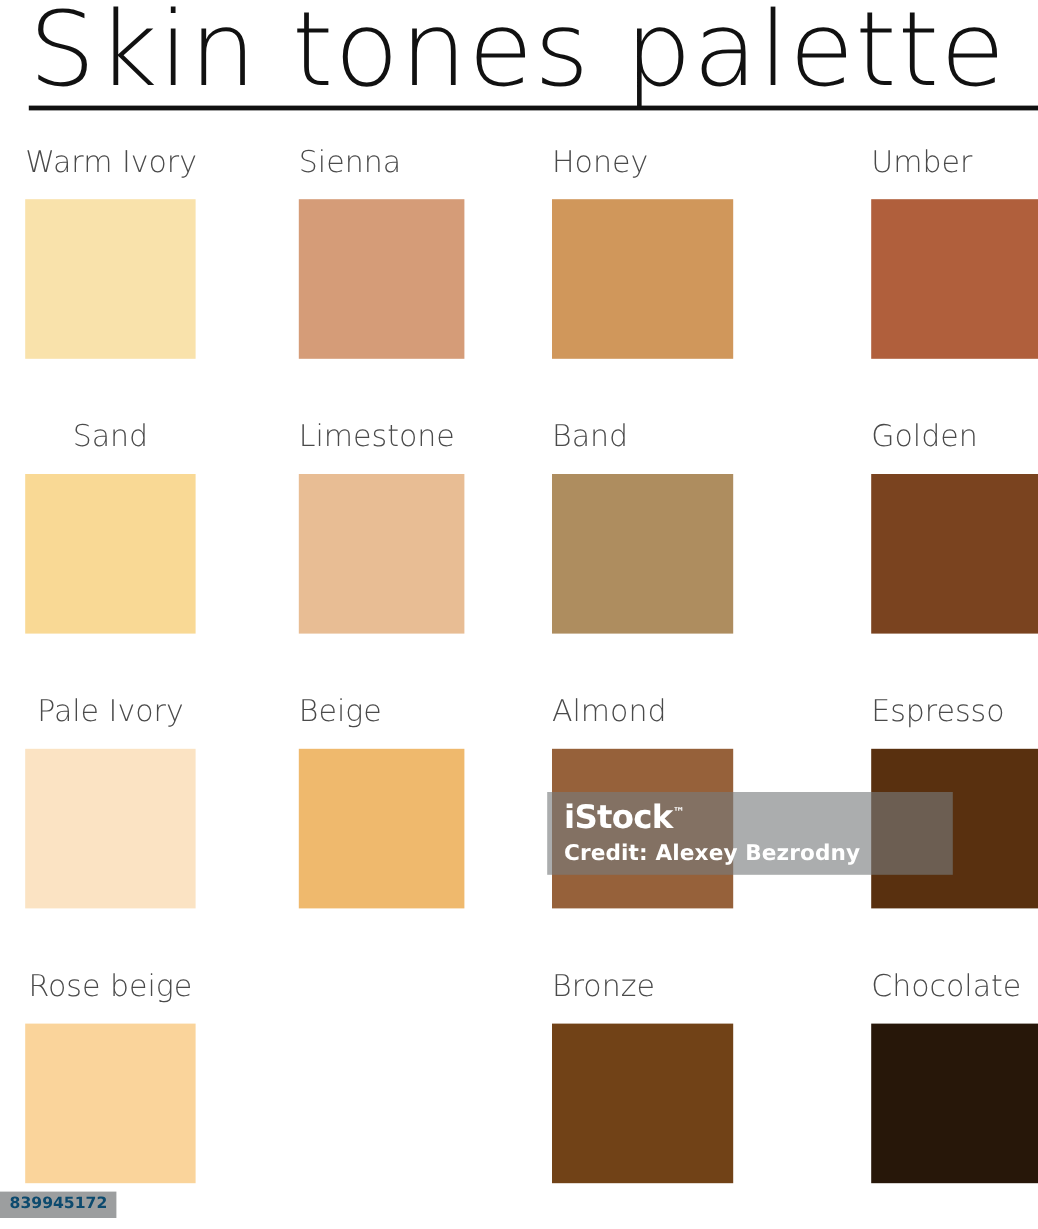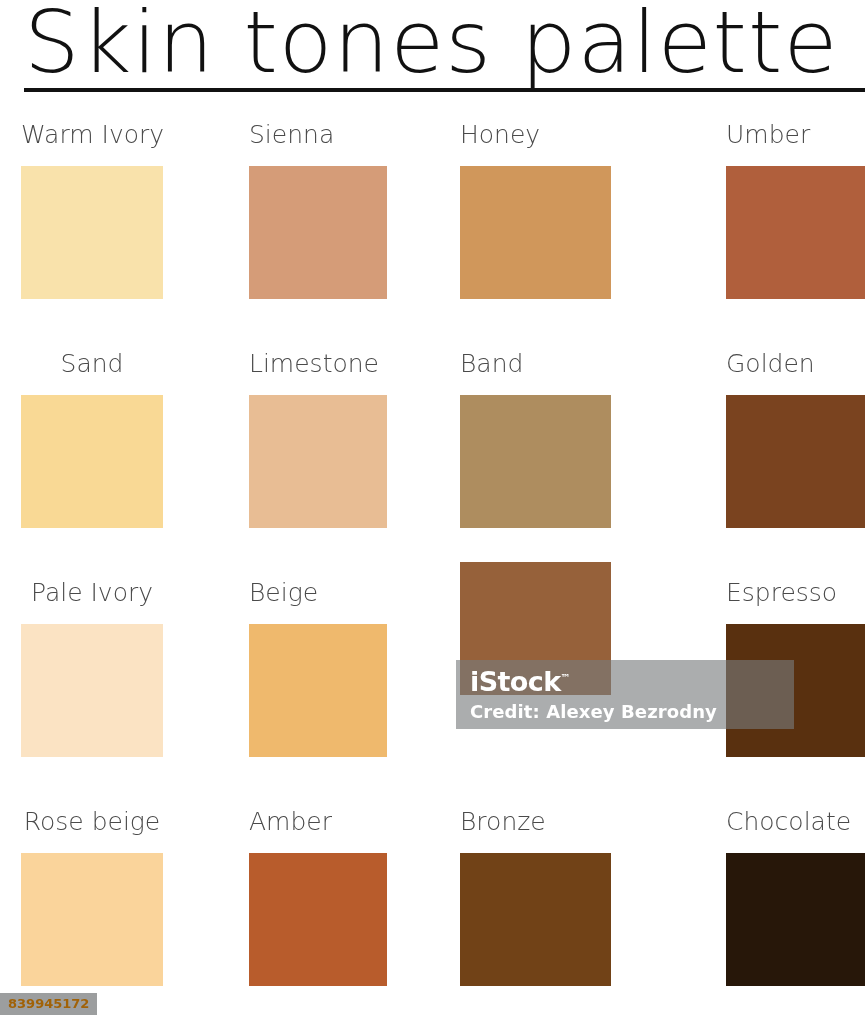--- a/index.html
+++ b/index.html
@@ -135,21 +135,21 @@
   }
 
   
   .id-badge {
     position: absolute;
     left: 0px;
     top: 993px;
     height: 22px;
     padding: 0 8px 0 8px;
     background: rgba(118,120,122,0.72);
-    color: #a16207;
+    color: #0c4a6e;
     font-family: "DejaVu Sans", sans-serif;
     font-weight: bold;
     font-size: 13px;
     line-height: 22px;
     white-space: nowrap;
   }
 </style>
 </head>
 <body>
 
@@ -203,36 +203,33 @@
     <div class="row">
       <div class="cell c0">
         <div class="swatch-label">Pale Ivory</div>
         <div class="swatch" style="background-color: rgb(251, 227, 195);"></div>
       </div>
       <div class="cell c1">
         <div class="swatch-label">Beige</div>
         <div class="swatch" style="background-color: rgb(239, 185, 109);"></div>
       </div>
       <div class="cell c2">
+        <div class="swatch-label">Almond</div>
         <div class="swatch" style="background-color: rgb(150, 97, 58);"></div>
       </div>
       <div class="cell c3">
         <div class="swatch-label">Espresso</div>
         <div class="swatch" style="background-color: rgb(89, 48, 15);"></div>
       </div>
     </div>
 
     <div class="row">
       <div class="cell c0">
         <div class="swatch-label">Rose beige</div>
         <div class="swatch" style="background-color: rgb(250, 212, 155);"></div>
-      </div>
-      <div class="cell c1">
-        <div class="swatch-label">Amber</div>
-        <div class="swatch" style="background-color: rgb(184, 92, 44);"></div>
       </div>
       <div class="cell c2">
         <div class="swatch-label">Bronze</div>
         <div class="swatch" style="background-color: rgb(113, 66, 23);"></div>
       </div>
       <div class="cell c3">
         <div class="swatch-label">Chocolate</div>
         <div class="swatch" style="background-color: rgb(39, 23, 9);"></div>
       </div>
     </div>

